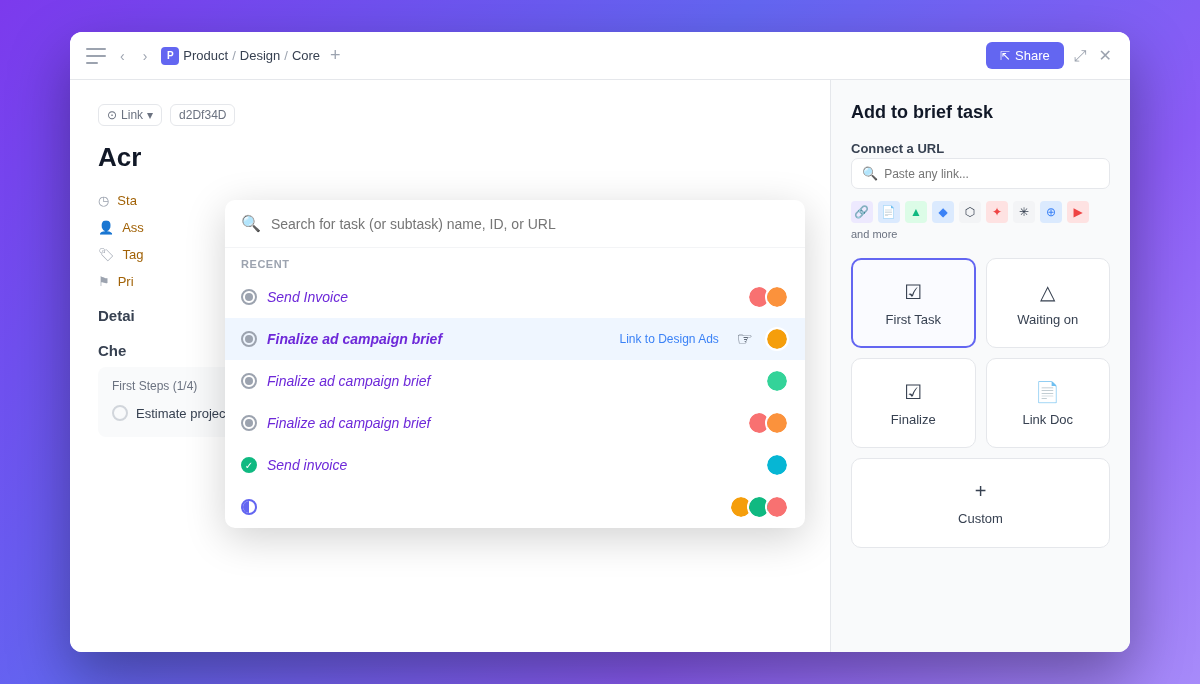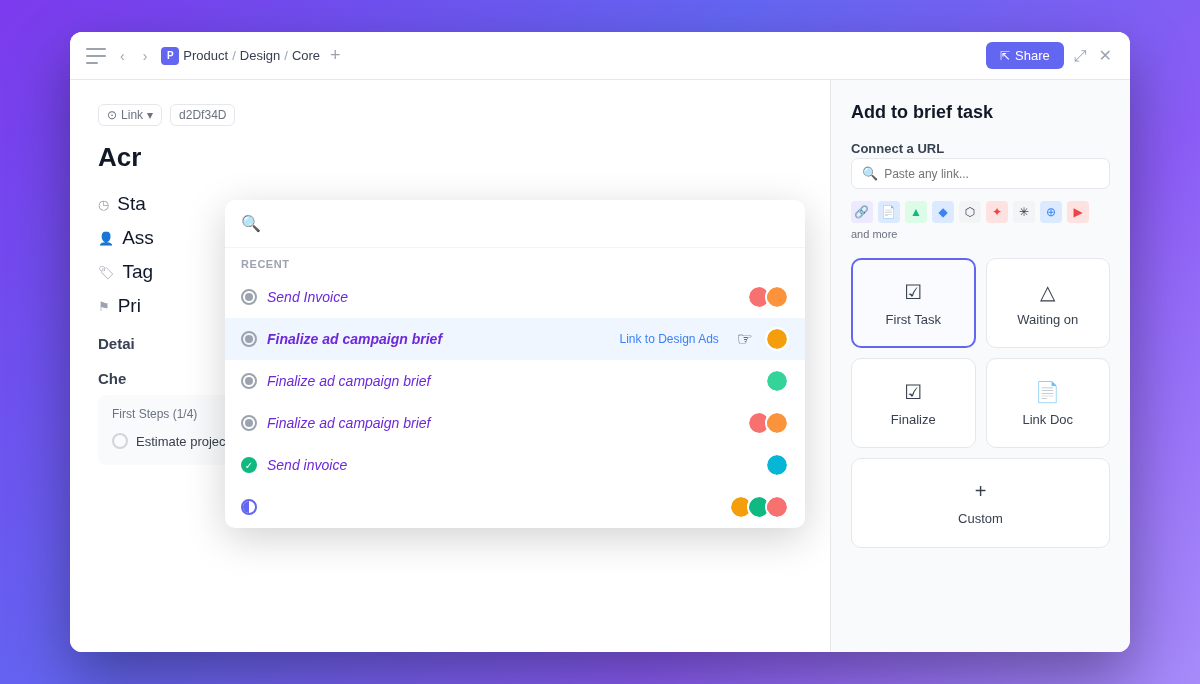--- a/index.html
+++ b/index.html
@@ -106,21 +106,21 @@
     }
 
     .page-title {
       font-size: 26px; font-weight: 700; color: #111827; margin-bottom: 20px;
     }
 
     .field-row {
       display: flex; align-items: center; gap: 8px; margin-bottom: 12px;
     }
     .field-label {
-      font-size: 19px; color: #0f172a; width: 60px; flex-shrink: 0;
+      font-size: 13px; color: #a16207; width: 60px; flex-shrink: 0;
     }
     .field-icon { color: #9ca3af; font-size: 13px; }
 
     .section-title {
       font-size: 15px; font-weight: 600; color: #374151; margin: 18px 0 10px;
     }
     .checklist-header {
       font-size: 15px; font-weight: 600; color: #374151; margin: 18px 0 8px;
     }
     .checklist-group {
@@ -357,20 +357,21 @@
         <div class="checklist-group-title">First Steps (1/4)</div>
         <div class="checklist-item">
           <div class="check-circle"></div>
           <span class="checklist-item-text">Estimate project hours</span>
         </div>
       </div>
 
       <div class="dropdown-overlay">
         <div class="search-bar">
           <span class="search-icon">🔍</span>
+          <input class="search-input" type="text" placeholder="Search for task (or subtask) name, ID, or URL" style="">
         </div>
 
         <div class="dropdown-section-label">Recent</div>
 
         <div class="dropdown-item">
           <div class="task-status-dot in-progress"></div>
           <span class="task-name">Send Invoice</span>
           <div class="avatars">
             <div class="avatar">
                 <div class="avatar-img" style="background:#f87171"></div>

